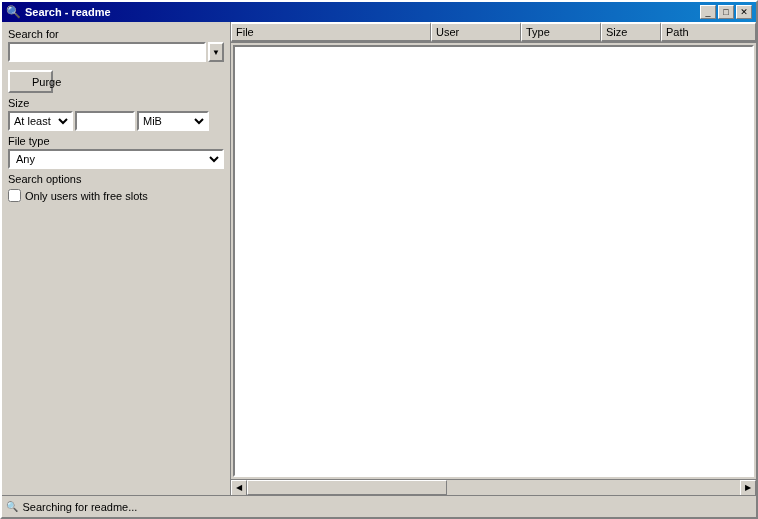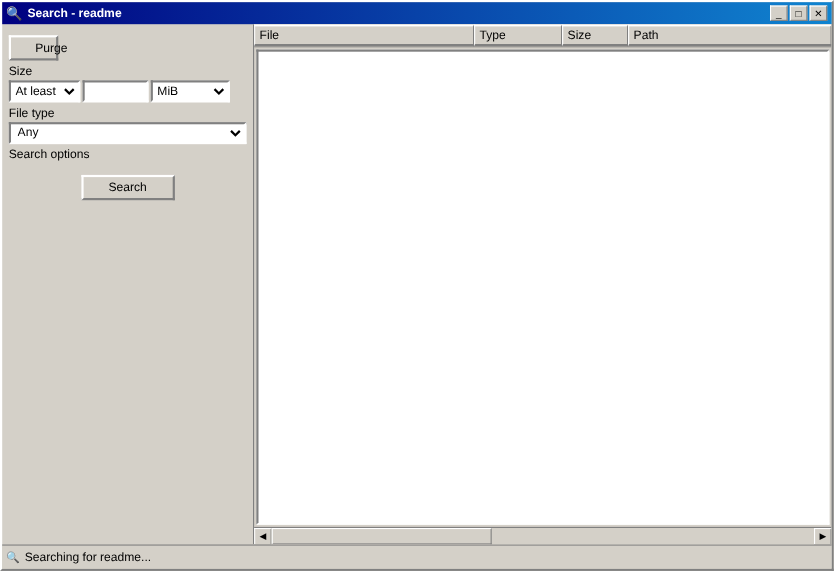--- a/index.html
+++ b/index.html
@@ -423,20 +423,27 @@
       <button class="title-btn">_</button>
       <button class="title-btn">□</button>
       <button class="title-btn">✕</button>
     </div>
   </div>
 
   <div class="main-content">
 
     <div class="left-panel">
 
+      <div class="search-for-section">
+        <span class="label">Search for</span>
+        <div class="input-row">
+          <input type="text" class="text-input" style="flex: 1 1 0%;">
+          <div class="dropdown-arrow">▼</div>
+        </div>
+      </div>
 
       <button class="purge-btn">Purge</button>
 
       <div class="size-section">
         <span class="label">Size</span>
         <div class="size-row">
           <select class="select-control size-select">
             <option>At least</option>
             <option>At most</option>
             <option>Exactly</option>
@@ -460,34 +467,38 @@
           <option>Document</option>
           <option>Executable</option>
           <option>Picture</option>
           <option>Folder</option>
           <option>TTH</option>
         </select>
       </div>
 
       <div class="search-options-section">
         <span class="label">Search options</span>
+        <div class="checkbox-row">
+          <input type="checkbox" style="">
+          <span>Only users with free slots</span>
+        </div>
       </div>
 
 
-      <div class="search-btn-row">
-        <button class="search-btn">Search</button>
-      </div>
     </div>
 
     <div class="right-panel">
       <div class="right-panel-inner">
 
         <div class="results-header">
           <div class="col-header col-file">
             <span>File</span>
+          </div>
+          <div class="col-header col-user">
+            <span>User</span>
           </div>
           <div class="col-header col-type">
             <span>Type</span>
           </div>
           <div class="col-header col-size">
             <span>Size</span>
           </div>
           <div class="col-header col-path">
             <span>Path</span>
           </div>

